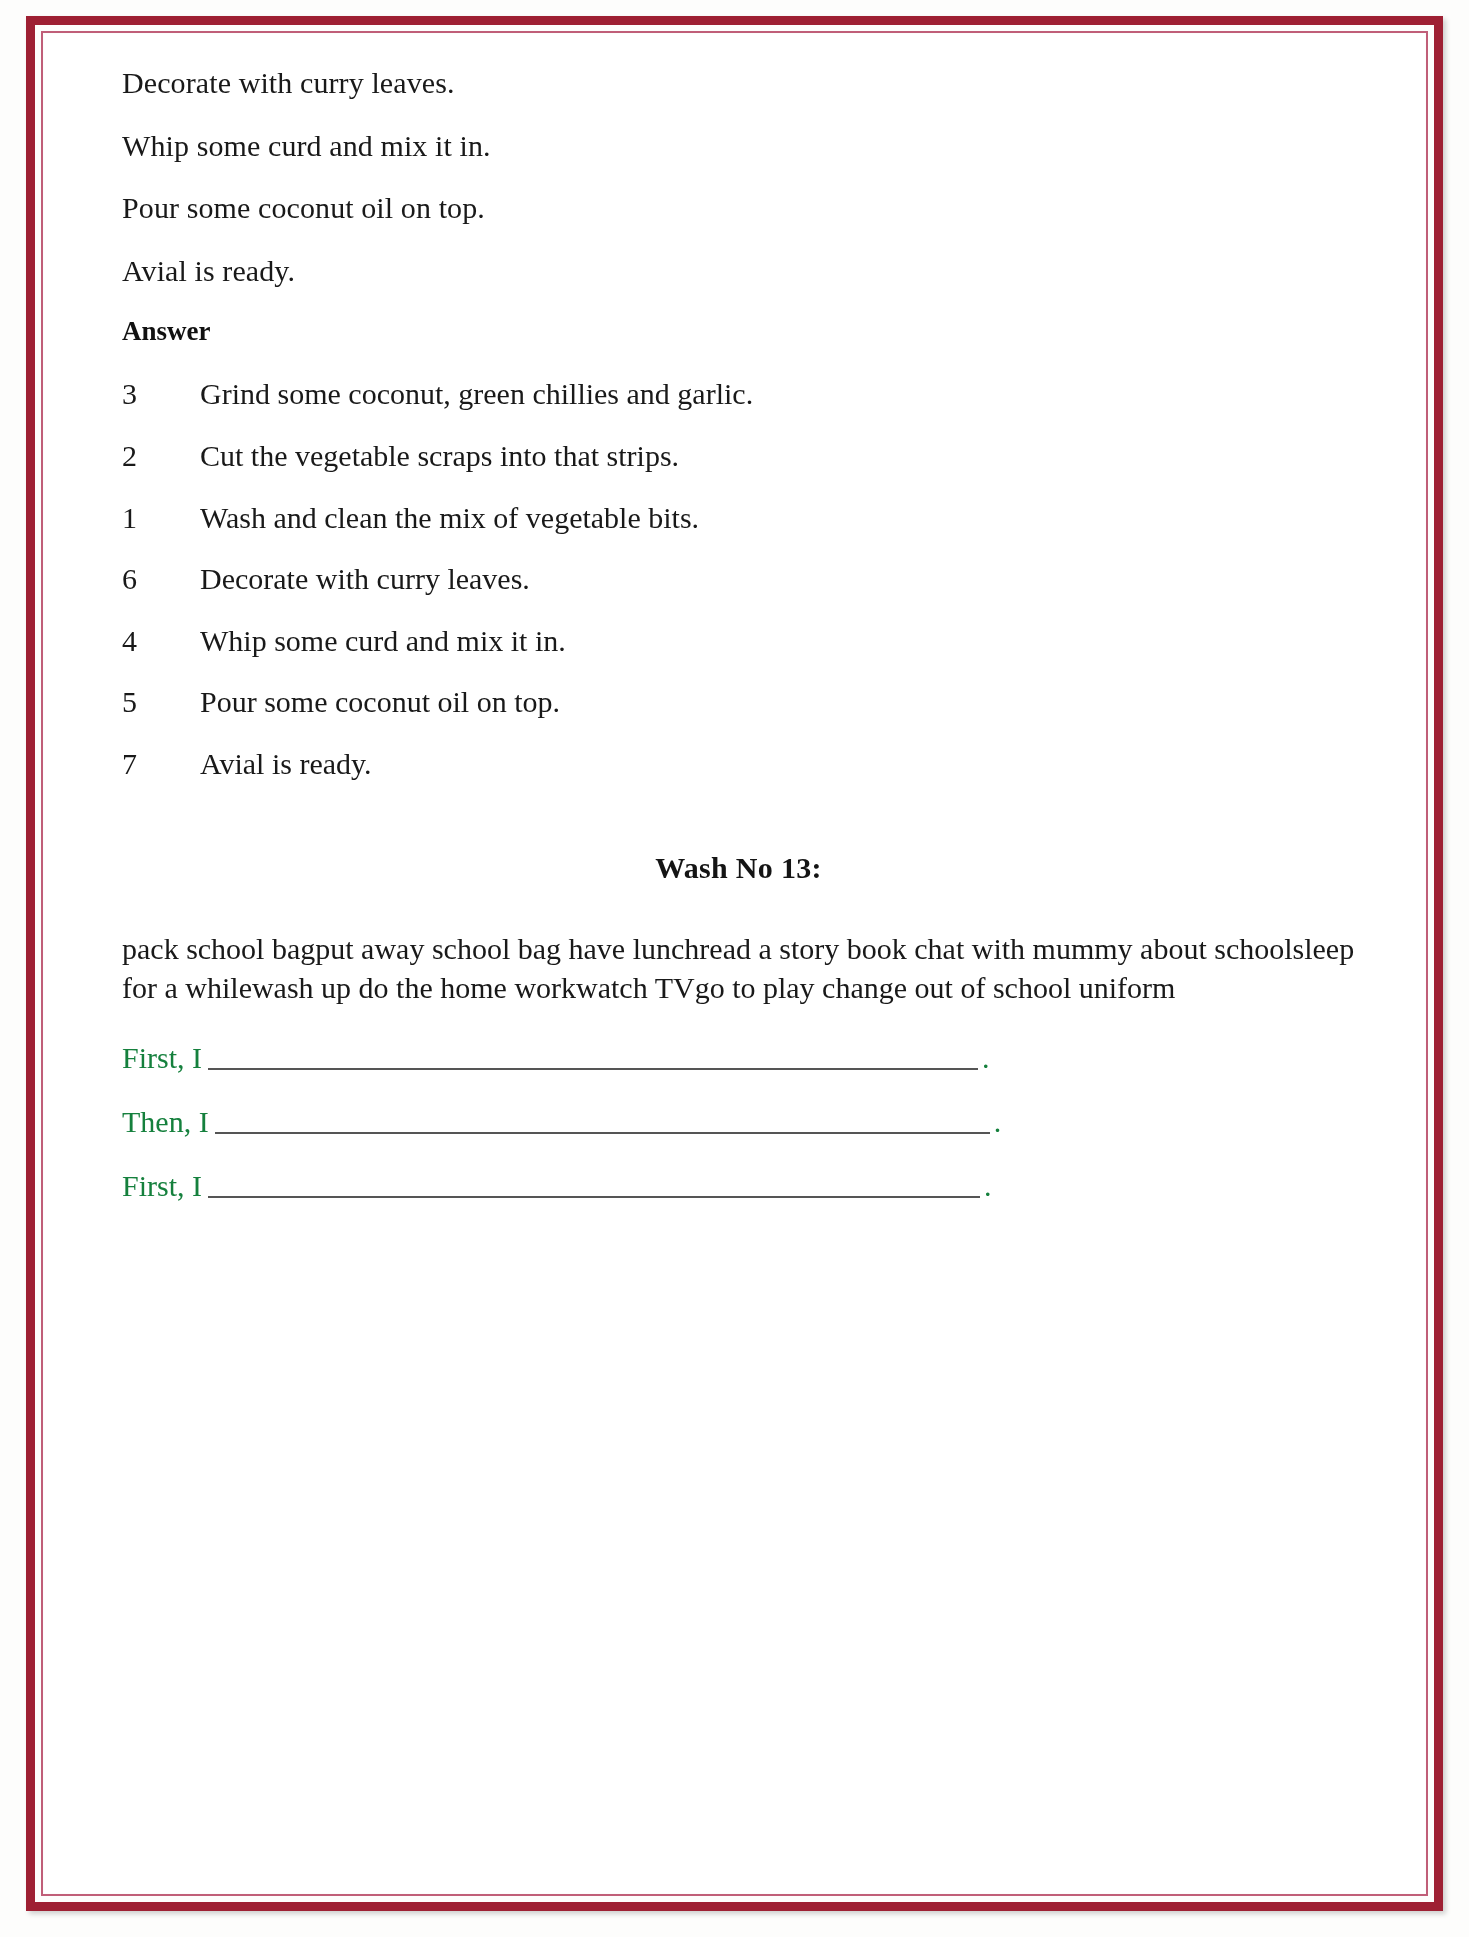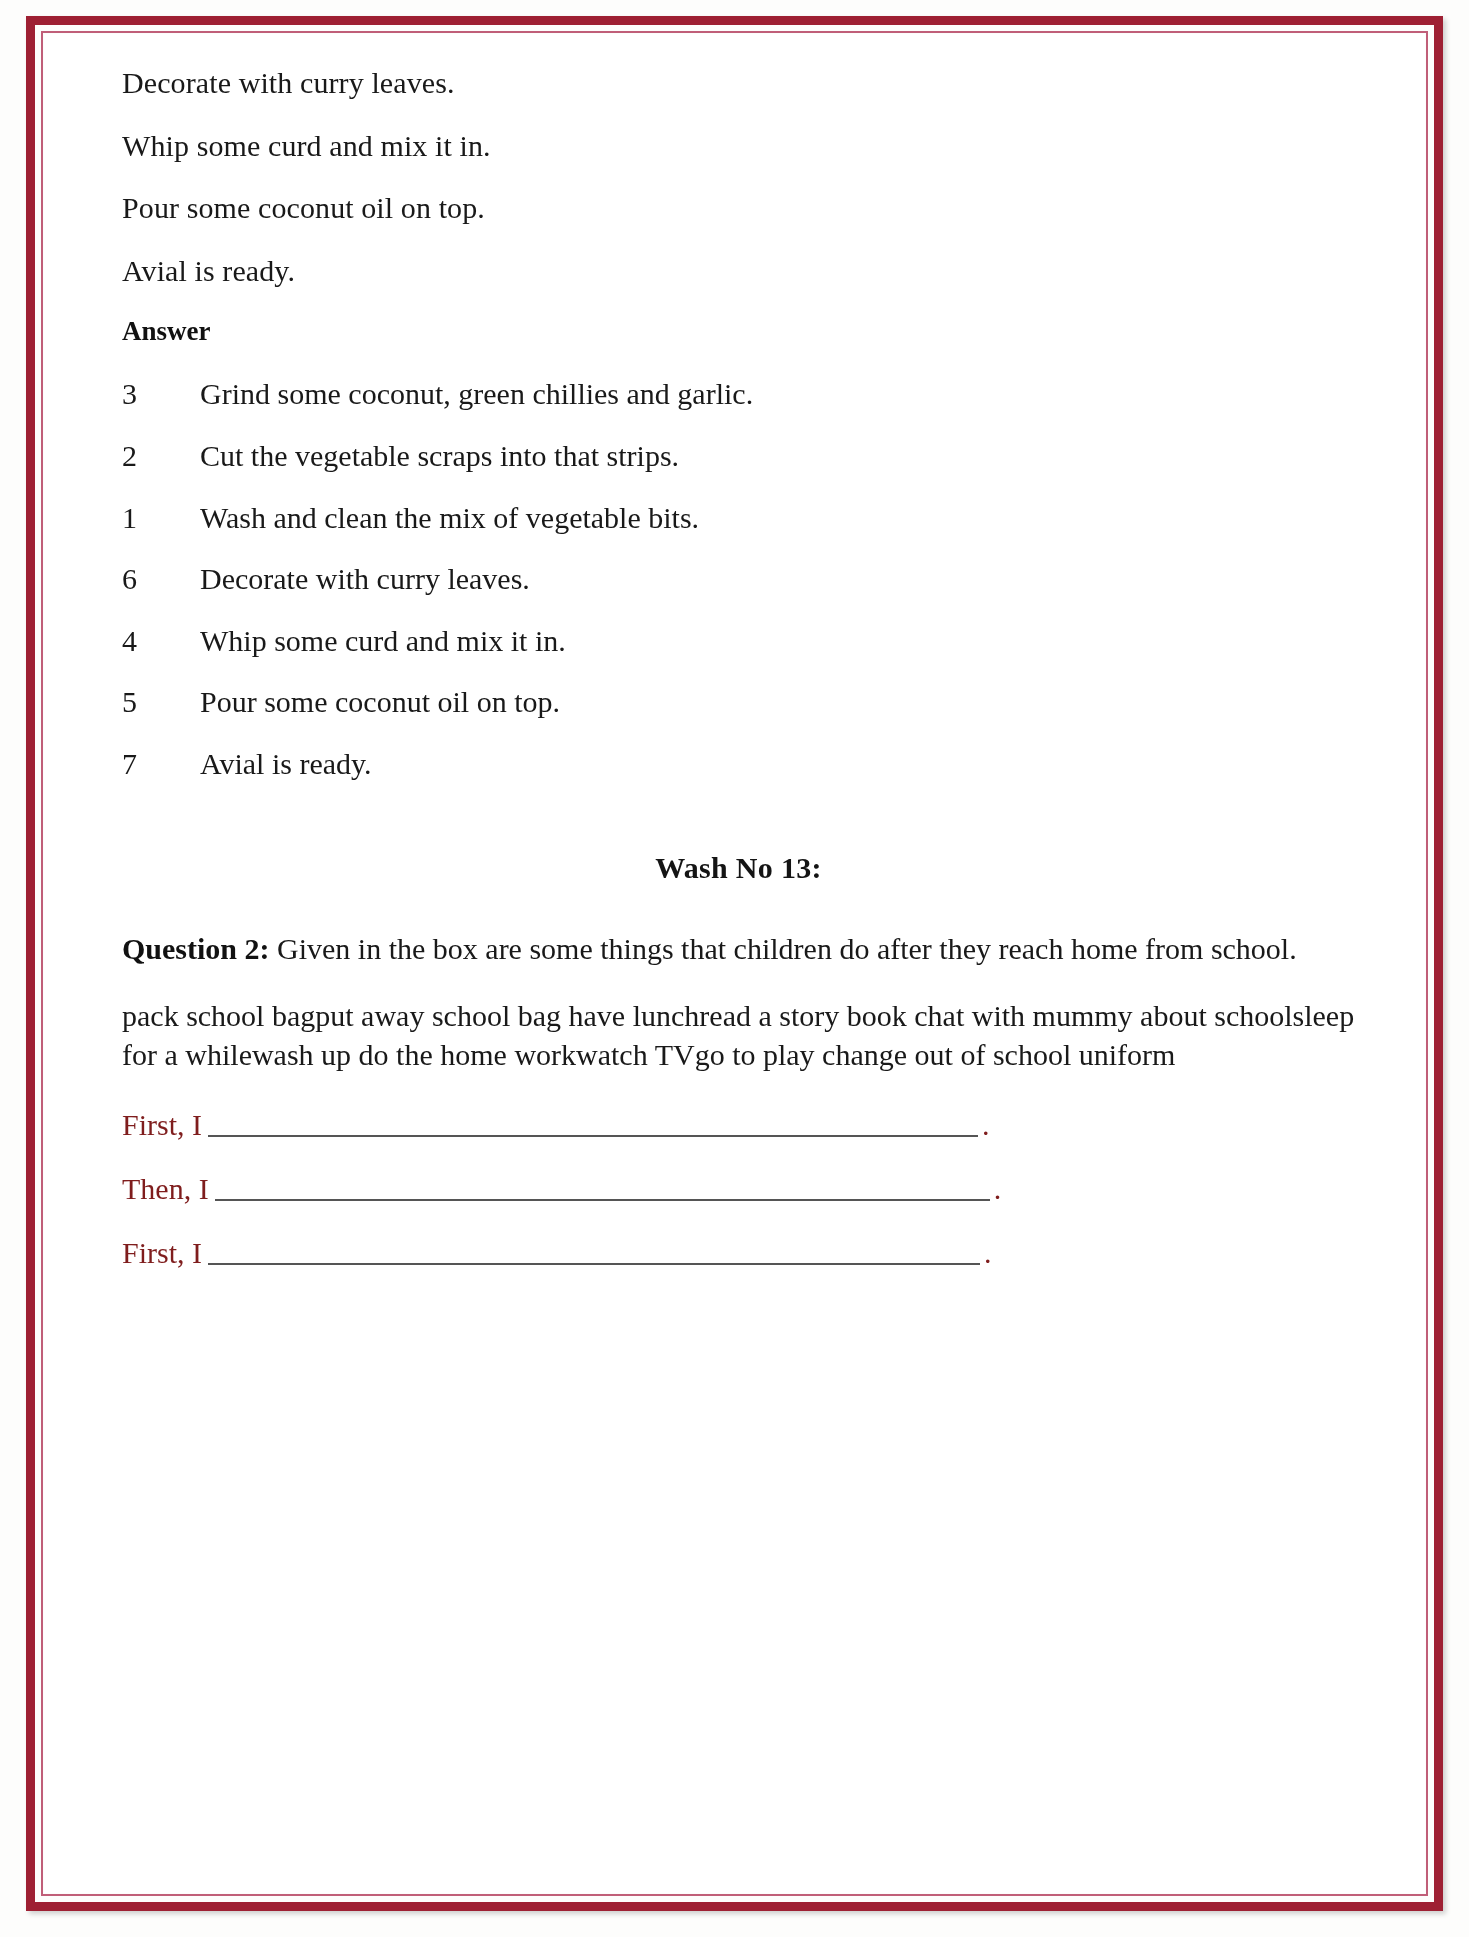--- a/index.html
+++ b/index.html
@@ -120,21 +120,21 @@
     color: #191919;
     margin: 0 0 34px 0;
     word-spacing: 0px;
   }
 
   
   .blank-row {
     display: flex;
     align-items: flex-end;
     font-size: 30px;
-    color: #7f1d1d;
+    color: #15803d;
     margin-bottom: 30px;
   }
   .blank-label {
     flex: 0 0 auto;
     white-space: nowrap;
     padding-right: 6px;
   }
   .blank-line {
     flex: 1 1 auto;
     border-bottom: 2px solid #555555;
@@ -193,21 +193,20 @@
         <span class="ans-text">Pour some coconut oil on top.</span>
       </li>
       <li class="ans-item">
         <span class="ans-num">7</span>
         <span class="ans-text">Avial is ready.</span>
       </li>
     </ul>
 
     <p class="page-heading">Wash No 13:</p>
 
-    <p class="para"><span class="q-label">Question 2:</span><span> Given in the box are some things that children do after they reach home from school.</span></p>
 
 
     <p class="wordbox">pack school bagput away school bag    have lunchread a story book chat with mummy about schoolsleep for a whilewash up do the home workwatch TVgo to play change out of school uniform</p>
 
     <div class="blank-row r1">
       <span class="blank-label">First, I</span>
       <span class="blank-line"></span>
       <span class="blank-dot">.</span>
     </div>
     <div class="blank-row r2">

